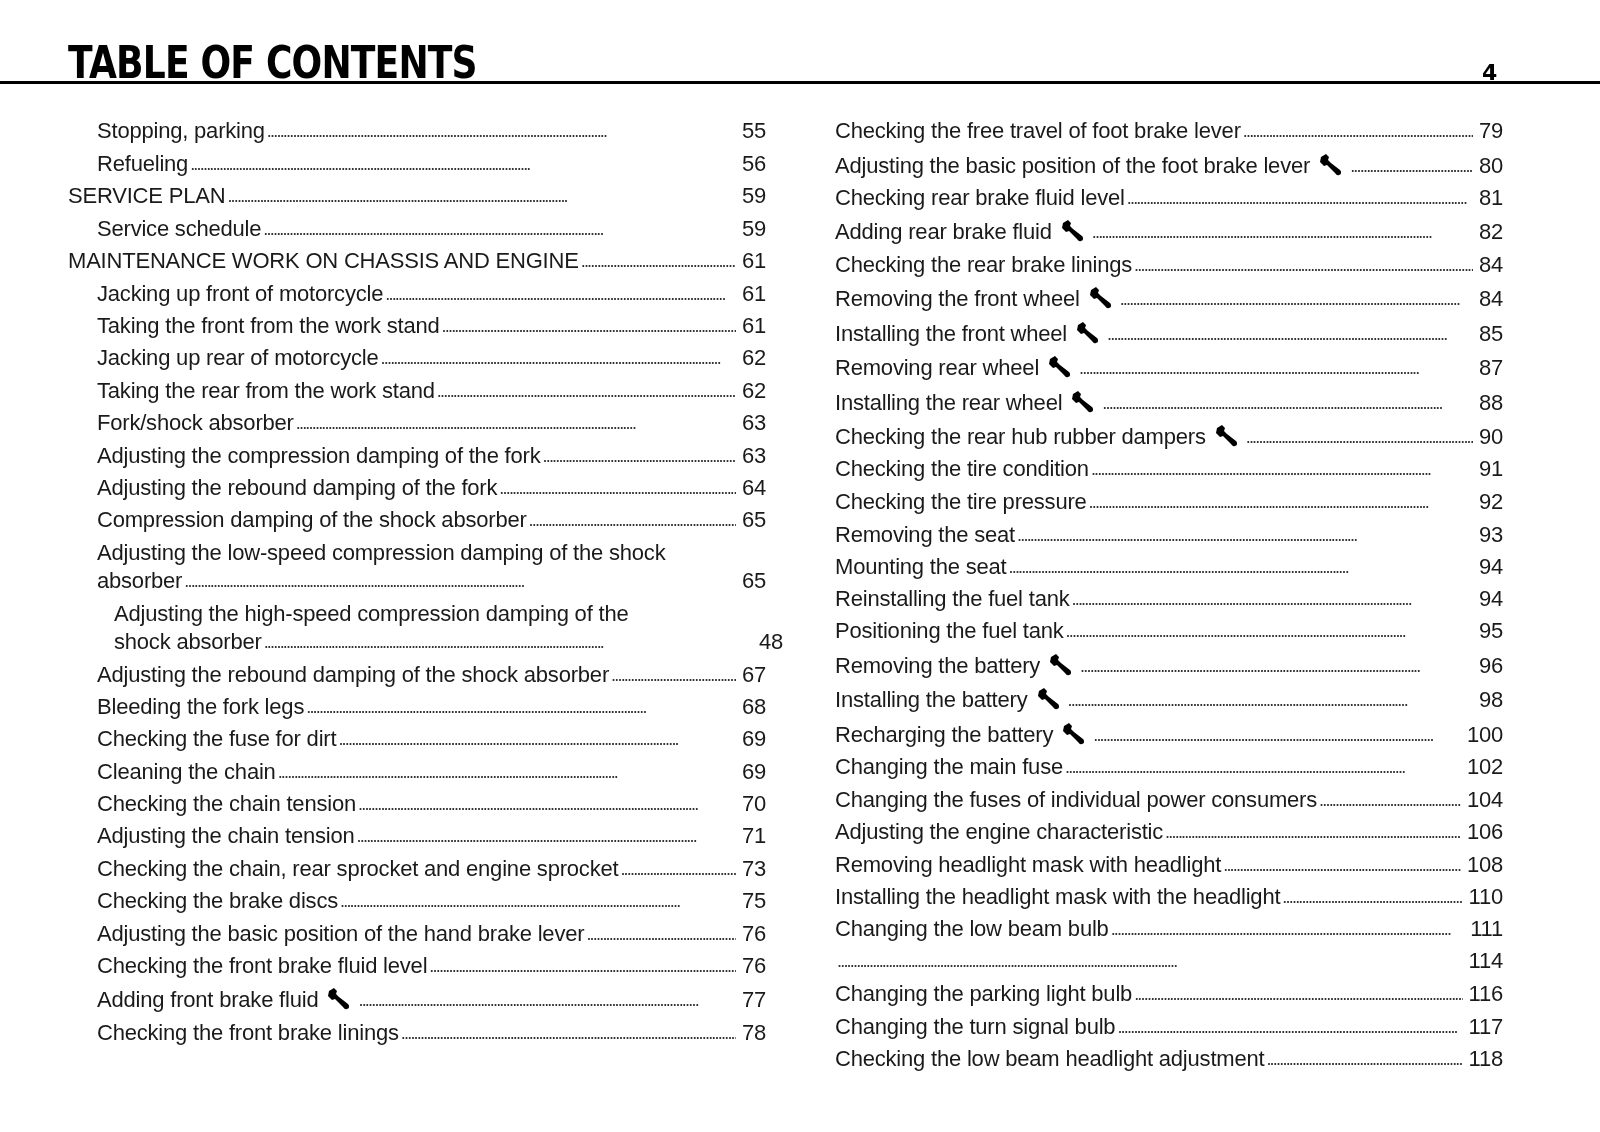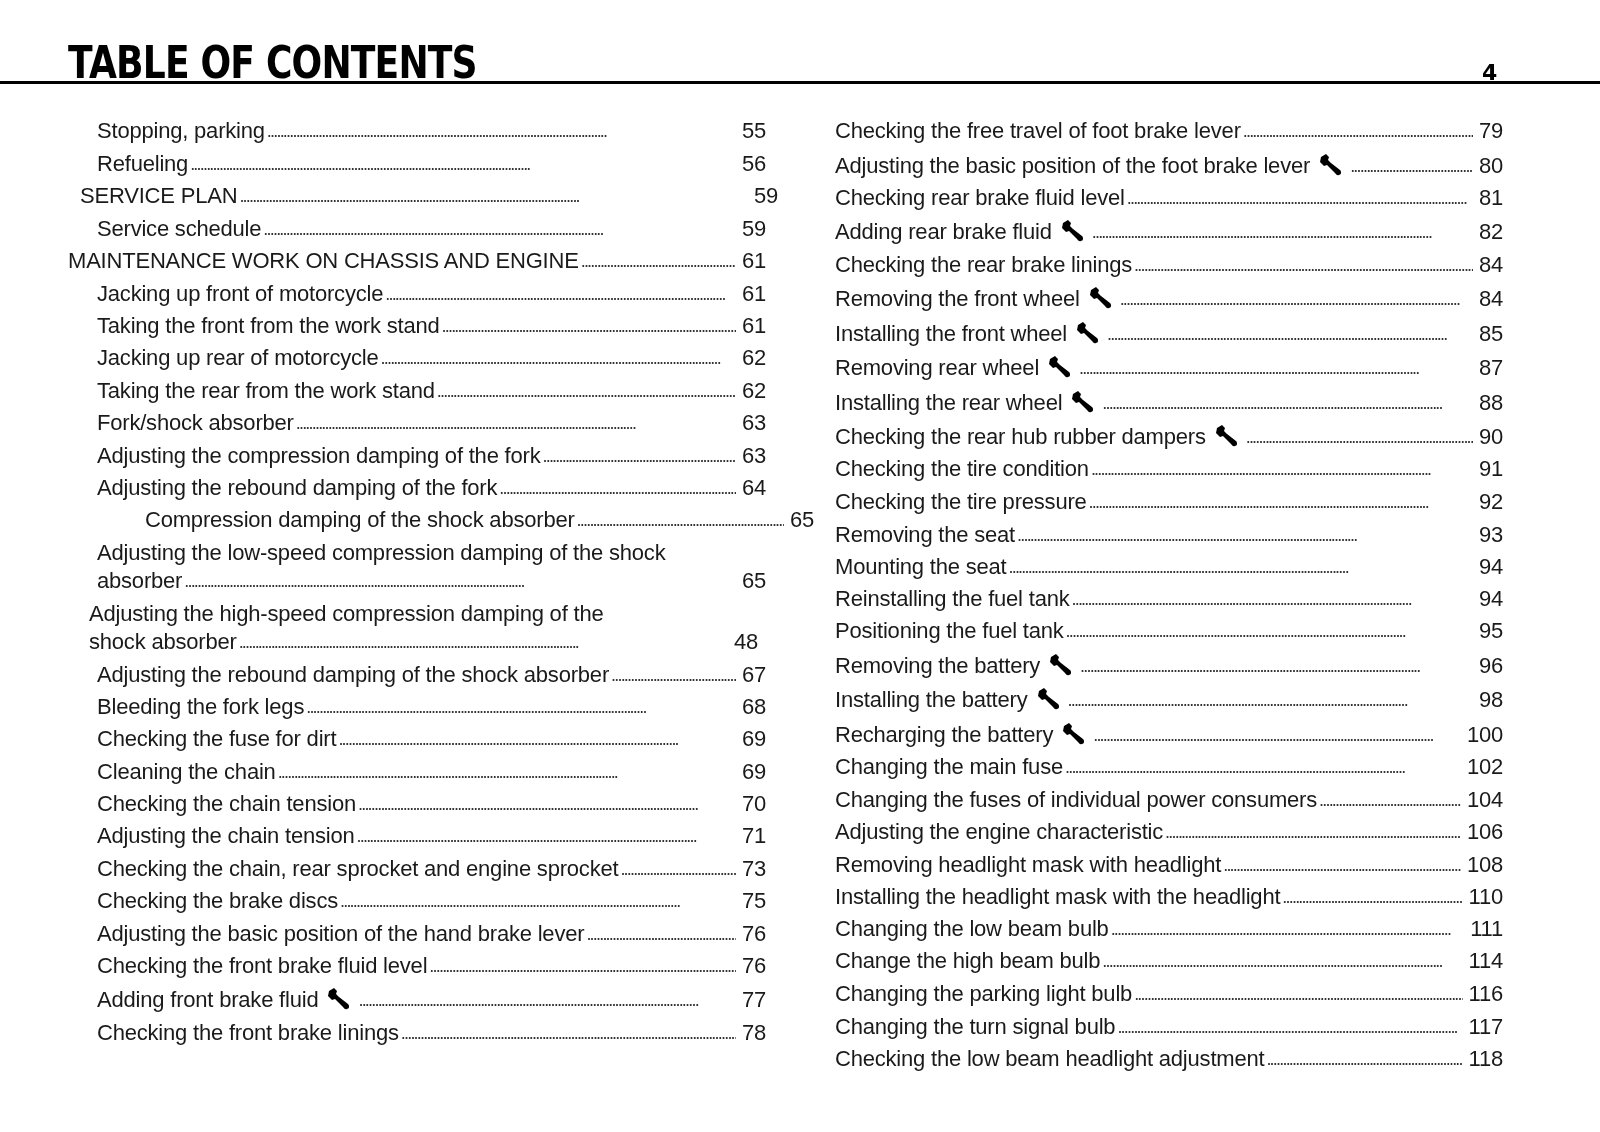--- a/index.html
+++ b/index.html
@@ -39,21 +39,21 @@
     <div class="entry cond" style="left: 97px; width: 669px; top: 117px;">
       <span class="label">Stopping, parking</span>
       <span class="leader"></span>
       <span class="pg">55</span>
     </div>
     <div class="entry cond" style="left: 97px; width: 669px; top: 150px;">
       <span class="label">Refueling</span>
       <span class="leader"></span>
       <span class="pg">56</span>
     </div>
-    <div class="entry cond" style="left: 68px; width: 698px; top: 182px; margin-left: 12px;">
+    <div class="entry cond" style="left: 68px; width: 698px; top: 182px;">
       <span class="label">SERVICE PLAN</span>
       <span class="leader"></span>
       <span class="pg">59</span>
     </div>
     <div class="entry cond" style="left: 97px; width: 669px; top: 215px;">
       <span class="label">Service schedule</span>
       <span class="leader"></span>
       <span class="pg">59</span>
     </div>
     <div class="entry cond" style="left: 68px; width: 698px; top: 247px;">
@@ -89,34 +89,34 @@
     <div class="entry cond" style="left: 97px; width: 669px; top: 442px;">
       <span class="label">Adjusting the compression damping of the fork</span>
       <span class="leader"></span>
       <span class="pg">63</span>
     </div>
     <div class="entry cond" style="left: 97px; width: 669px; top: 474px;">
       <span class="label">Adjusting the rebound damping of the fork</span>
       <span class="leader"></span>
       <span class="pg">64</span>
     </div>
-    <div class="entry cond" style="left: 97px; width: 669px; top: 506px; margin-left: 48px;">
+    <div class="entry cond" style="left: 97px; width: 669px; top: 506px;">
       <span class="label">Compression damping of the shock absorber</span>
       <span class="leader"></span>
       <span class="pg">65</span>
     </div>
     <div class="entry cond wrap" style="left: 97px; width: 669px; top: 539px;">
       <span class="line1">Adjusting the low-speed compression damping of the shock</span>
       <div class="line2">
         <span class="label">absorber</span>
         <span class="leader"></span>
         <span class="pg">65</span>
       </div>
     </div>
-    <div class="entry cond wrap" style="left: 89px; width: 669px; top: 600px; justify-content: flex-end;">
+    <div class="entry cond wrap" style="left: 114px; width: 669px; top: 600px; justify-content: flex-end;">
       <span class="line1">Adjusting the high-speed compression damping of the</span>
       <div class="line2">
         <span class="label">shock absorber</span>
         <span class="leader"></span>
         <span class="pg">48</span>
       </div>
     </div>
     <div class="entry cond" style="left: 97px; width: 669px; top: 661px;">
       <span class="label">Adjusting the rebound damping of the shock absorber</span>
       <span class="leader"></span>
@@ -331,21 +331,20 @@
       <span class="label">Installing the headlight mask with the headlight</span>
       <span class="leader"></span>
       <span class="pg">110</span>
     </div>
     <div class="entry cond" style="left: 835px; width: 668px; top: 915px;">
       <span class="label">Changing the low beam bulb</span>
       <span class="leader"></span>
       <span class="pg">111</span>
     </div>
     <div class="entry cond" style="left: 835px; width: 668px; top: 947px;">
-      <span class="label">Change the high beam bulb</span>
       <span class="leader"></span>
       <span class="pg">114</span>
     </div>
     <div class="entry cond" style="left: 835px; width: 668px; top: 980px;">
       <span class="label">Changing the parking light bulb</span>
       <span class="leader"></span>
       <span class="pg">116</span>
     </div>
     <div class="entry cond" style="left: 835px; width: 668px; top: 1013px;">
       <span class="label">Changing the turn signal bulb</span>

